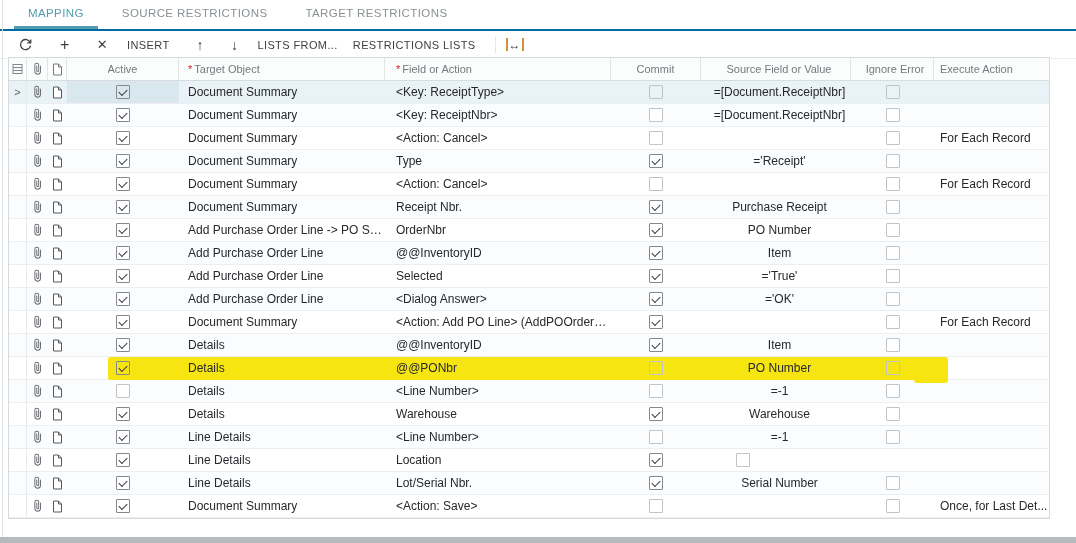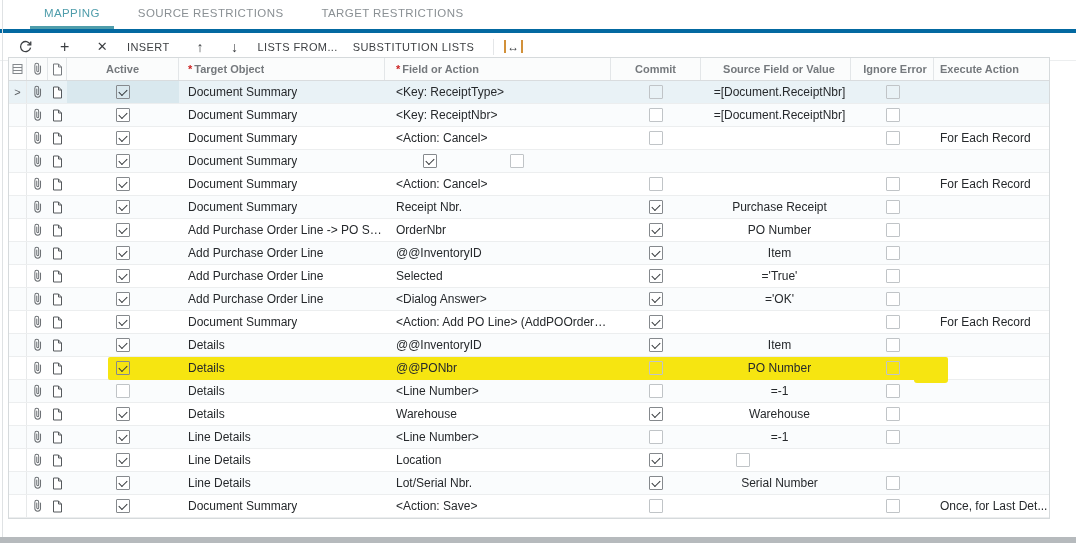--- a/index.html
+++ b/index.html
@@ -2,21 +2,21 @@
 <html style="--accent: #4f9dab; --hl: #f6e511; --sel: #e9f2f6; --req: #cc2222; --fit: #d2913a; --bbar: #b6babd;"><head>
 <meta charset="utf-8">
 <style>
   html,body{margin:0;padding:0;background:#fff;}
   body{width:1076px;height:543px;overflow:hidden;font-family:"Liberation Sans", sans-serif;
        -webkit-font-smoothing:antialiased;color:#26292c;position:relative;}
   .page{position:absolute;inset:0;background:#fff;}
   .left-edge{position:absolute;left:2px;top:0;bottom:6px;width:1px;background:#dfe2e4;}
 
   
-  .tabs{display:flex;align-items:stretch;height:29px;padding-left:30px;border-bottom:4px solid #0369a1;}
+  .tabs{display:flex;align-items:stretch;height:29px;padding-left:14px;border-bottom:2px solid #0369a1;}
   .tab{display:flex;align-items:center;padding:0 14px;font-size:11.5px;letter-spacing:.4px;
        color:#8a9094;cursor:pointer;border-bottom:3px solid transparent;margin-right:10px;}
   .tab.active{color:var(--accent);border-bottom-color:var(--accent);}
 
   
   .toolbar{display:flex;align-items:center;height:27px;padding-left:18px;border-bottom:1px solid #eceeef;}
   .tbtn{display:flex;align-items:center;justify-content:center;color:#3c3f42;cursor:pointer;
         font-size:11px;letter-spacing:.4px;white-space:nowrap;}
   .tbtn.glyph{font-size:16px;line-height:1;}
   .sp24{margin-right:27px}.sp18{margin-right:19px}.sp14{margin-right:15px}
@@ -24,21 +24,21 @@
   .fit-icon{display:flex;align-items:center;height:14px;}
   .fit-icon .bar{width:2px;height:13px;background:var(--fit);}
   .fit-icon .arr{font-size:12px;color:#3c3f42;padding:0 1px;line-height:1;}
 
   
   .grid{position:absolute;left:8px;top:57px;width:1040px;border:1px solid #d6dadc;background:#fff;}
   .g-header{display:flex;height:22px;background:#fbfcfc;border-bottom:1px solid #d9dcde;}
   .g-header .c{display:flex;align-items:center;font-size:11px;color:#75797d;
                border-right:1px solid #e3e6e8;box-sizing:border-box;overflow:hidden;white-space:nowrap;}
   .g-header .c:last-child{border-right:none;}
-  .g-header .lbl{overflow:hidden;text-overflow:ellipsis;font-weight:bold;}
+  .g-header .lbl{overflow:hidden;text-overflow:ellipsis;}
   .required .lbl::before{content:"*";color:var(--req);margin-right:2px;font-size:11px;}
 
   .g-body .row{display:flex;height:23px;box-sizing:border-box;border-bottom:1px solid #eceeef;
                position:relative;background:#fff;cursor:pointer;}
   .g-body .row:nth-child(even){background:#fafcfd;}
   .c{box-sizing:border-box;display:flex;align-items:center;overflow:hidden;}
   .c-marker{width:18px;justify-content:center;border-right:1px solid #e7e9ea;color:#5c6063;
             font-size:11px;}
   .c-clip{width:21px;justify-content:center;}
   .c-doc{width:19px;justify-content:center;}
@@ -106,21 +106,21 @@
         <span>✕</span>
       </div>
     <div class="tbtn sp24">INSERT</div>
     <div class="tbtn glyph sp24" style="font-size:14px;">
         <span>↑</span>
       </div>
     <div class="tbtn glyph sp18" style="font-size:14px;">
         <span>↓</span>
       </div>
     <div class="tbtn sp14">LISTS FROM...</div>
-    <div class="tbtn sp14">SUBSTITUTION LISTS</div>
+    <div class="tbtn sp14">RESTRICTIONS LISTS</div>
     <div class="tool-sep"></div>
     <div class="tbtn">
       <span class="fit-icon">
         <span class="bar"></span>
           <span class="arr">↔</span>
           <span class="bar"></span>
       </span>
     </div>
   </div>
 
@@ -292,22 +292,28 @@
         <path d="M1.5 1 h5 l3 3 v8 h-8 z" fill="#fff" stroke="#55595c" stroke-width="1"></path>
         <path d="M6.5 1 v3 h3" fill="none" stroke="#55595c" stroke-width="1"></path>
       </svg>
     </div>
     <div class="c c-active">
             <span class="cb checked"></span>
           </div>
     <div class="c c-target">
             <span class="txt">Document Summary</span>
           </div>
-    <div class="c c-commit">
-            <span class="cb checked"></span>
+    <div class="c c-field">
+            <span class="txt">Type</span>
+          </div>
+    <div class="c c-commit">
+            <span class="cb checked"></span>
+          </div>
+    <div class="c c-source">
+            <span class="txt">='Receipt'</span>
           </div>
     <div class="c c-ignore">
             <span class="cb"></span>
           </div>
     <div class="c c-exec">
             <span class="txt"></span>
           </div>
   </div>
         <div class="row">
     <div class="c c-marker">

